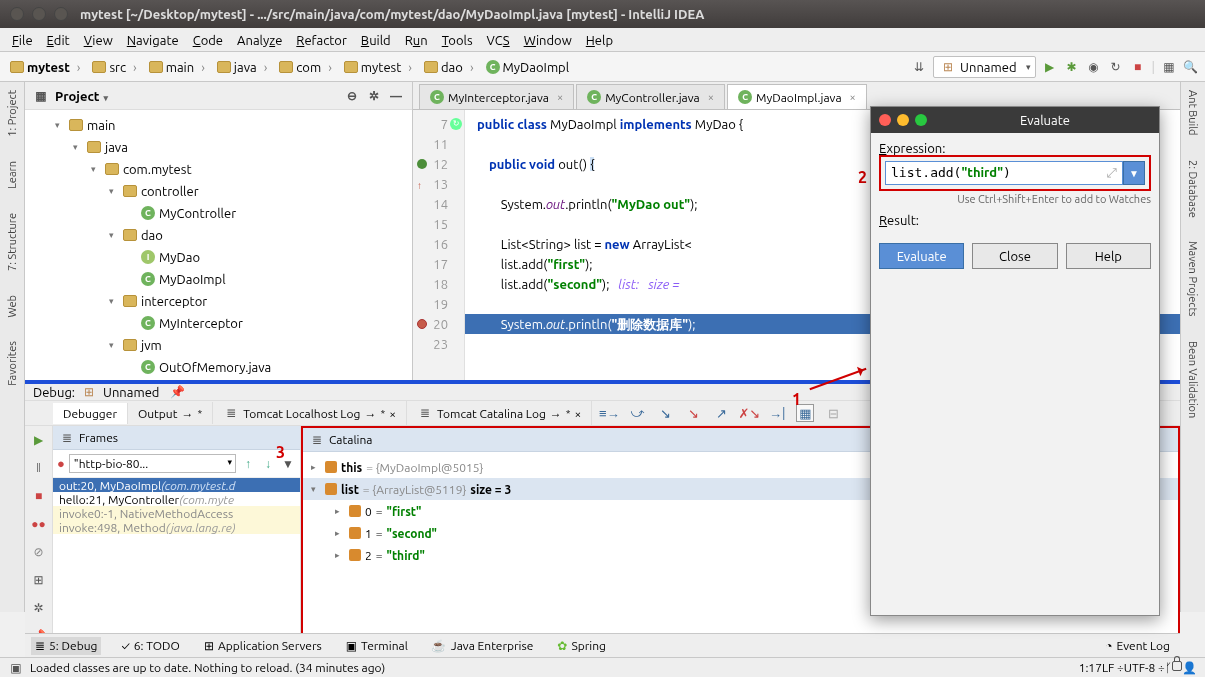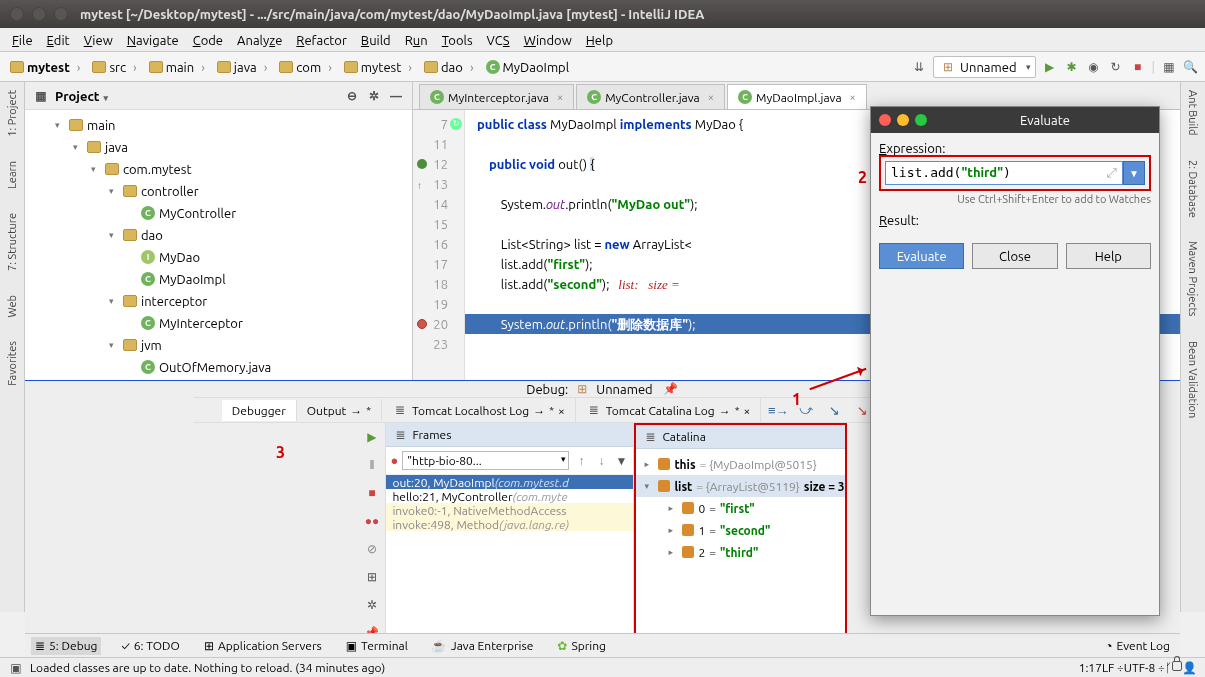--- a/index.html
+++ b/index.html
@@ -54,27 +54,27 @@
   .bp { position: absolute; left: 4px; top: 5px; width: 10px; height: 10px; border-radius: 50%; }
   .bp-run { background: #4c8e3a; }
   .bp-hit { background: #c65b4a; border: 1px solid #a33; }
   .arrow-up { position: absolute; left: 4px; top: 2px; color: #c65b4a; font-size: 10px; }
   .ov { position: absolute; right: 2px; top: 4px; width: 12px; height: 12px; border-radius: 50%; background: #6f9; font-size: 8px; color: #fff; display:flex; align-items:center; justify-content:center; }
   .code { flex: 1; padding-top: 4px; }
   .code div { height: 20px; padding-left: 12px; line-height: 20px; white-space: pre; }
   .kw { color: #0033b3; font-weight: bold; }
   .fld { color: #660e7a; font-style: italic; }
   .str { color: #008000; font-weight: bold; }
-  .cmt { color: #b91c1c; font-style: italic; font-family: Liberation Serif, serif; }
+  .cmt { color: #8b5cf6; font-style: italic; }
   .hl-line { background: #3c6fb3; color: #fff; }
   .hl-line .kw,.hl-line .fld,.hl-line .str { color: #fff !important; }
   .brace-hl { background: #cce0f5; }
   .crumb-bar { height: 22px; border-top: 1px solid #ddd; padding: 2px 10px; font-size: 12px; color: #555; }
 
-  .debug-panel { position: absolute; left: 25px; right: 25px; bottom: 40px; top: 380px; background: #eee; border-top: 1px solid #1d4ed8; display: flex; flex-direction: column; align-items: center; }
+  .debug-panel { position: absolute; left: 25px; right: 25px; bottom: 40px; top: 380px; background: #eee; border-top: 4px solid #1d4ed8; display: flex; flex-direction: column; }
   .debug-header { height: 24px; display: flex; align-items: center; padding: 0 8px; gap: 6px; }
   .debug-tabs { height: 28px; display: flex; align-items: center; border-top: 1px solid #ddd; border-bottom: 1px solid #ddd; background: #eee; }
   .dbg-tab { padding: 4px 10px; border-right: 1px solid #ddd; display: flex; align-items: center; gap: 4px; font-size: 12px; }
   .dbg-tab.active { background: #fff; }
   .dbg-tb-icons { margin-left: 8px; display: flex; gap: 10px; align-items: center; }
   .dbg-tb-icons span { width: 18px; height: 18px; display: inline-flex; align-items:center; justify-content:center; color: #3a6a9a; font-size: 13px; }
   .calc-ico { border: 1px solid #999; background: #f8f8f8; }
 
   .debug-body { flex: 1; display: flex; background: #fff; }
   .debug-left-tb { width: 28px; background: #eee; border-right: 1px solid #ddd; display: flex; flex-direction: column; align-items: center; padding-top: 6px; gap: 12px; }

